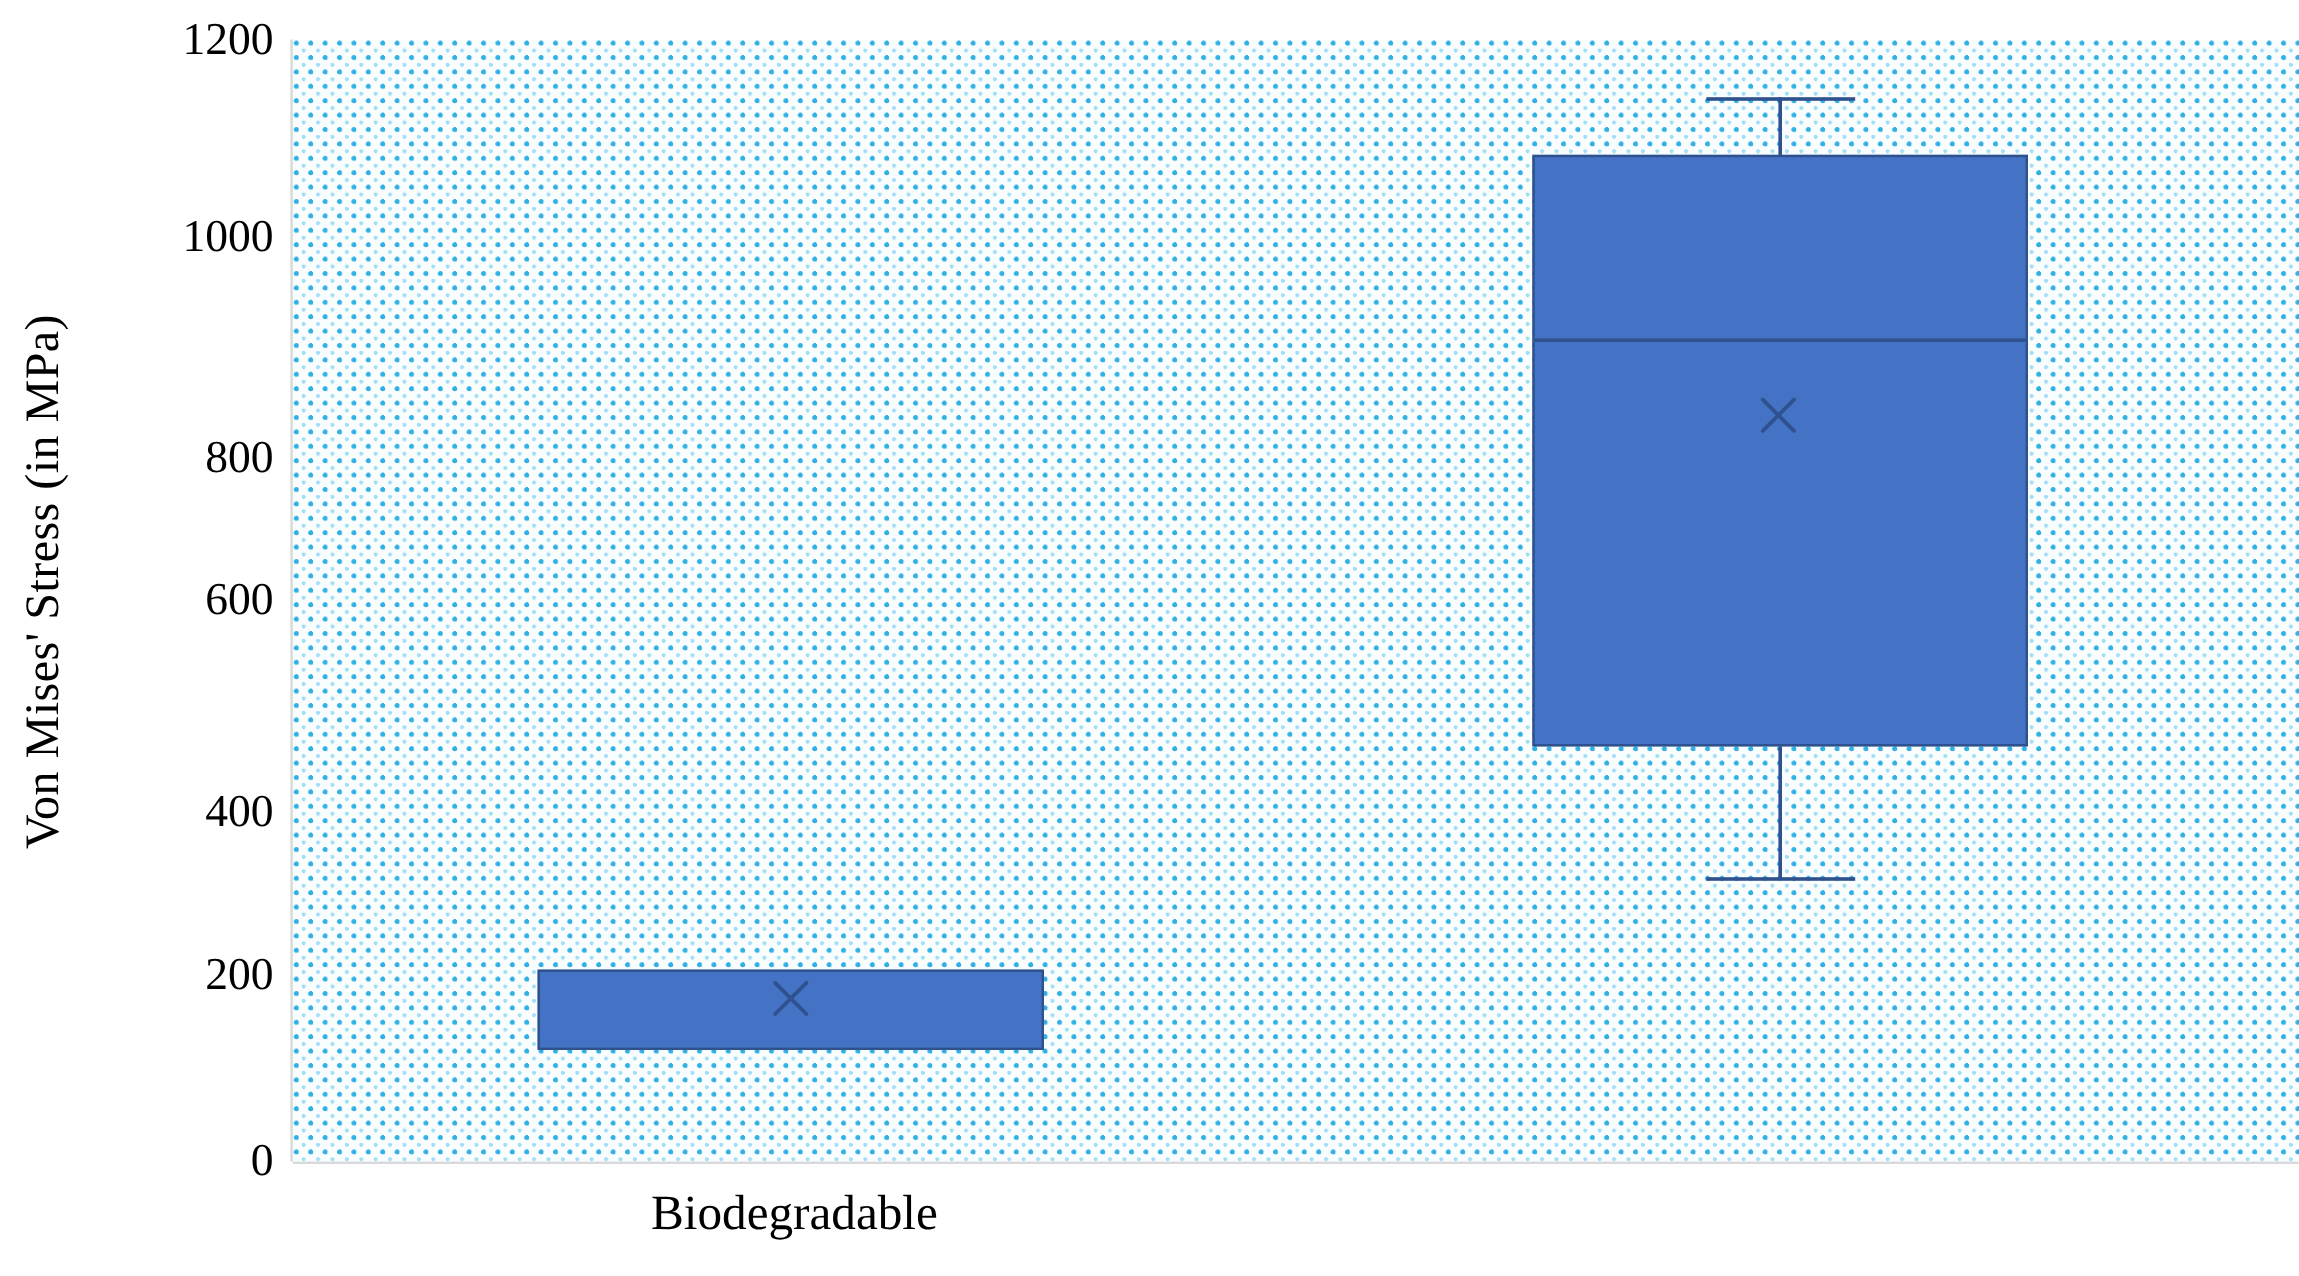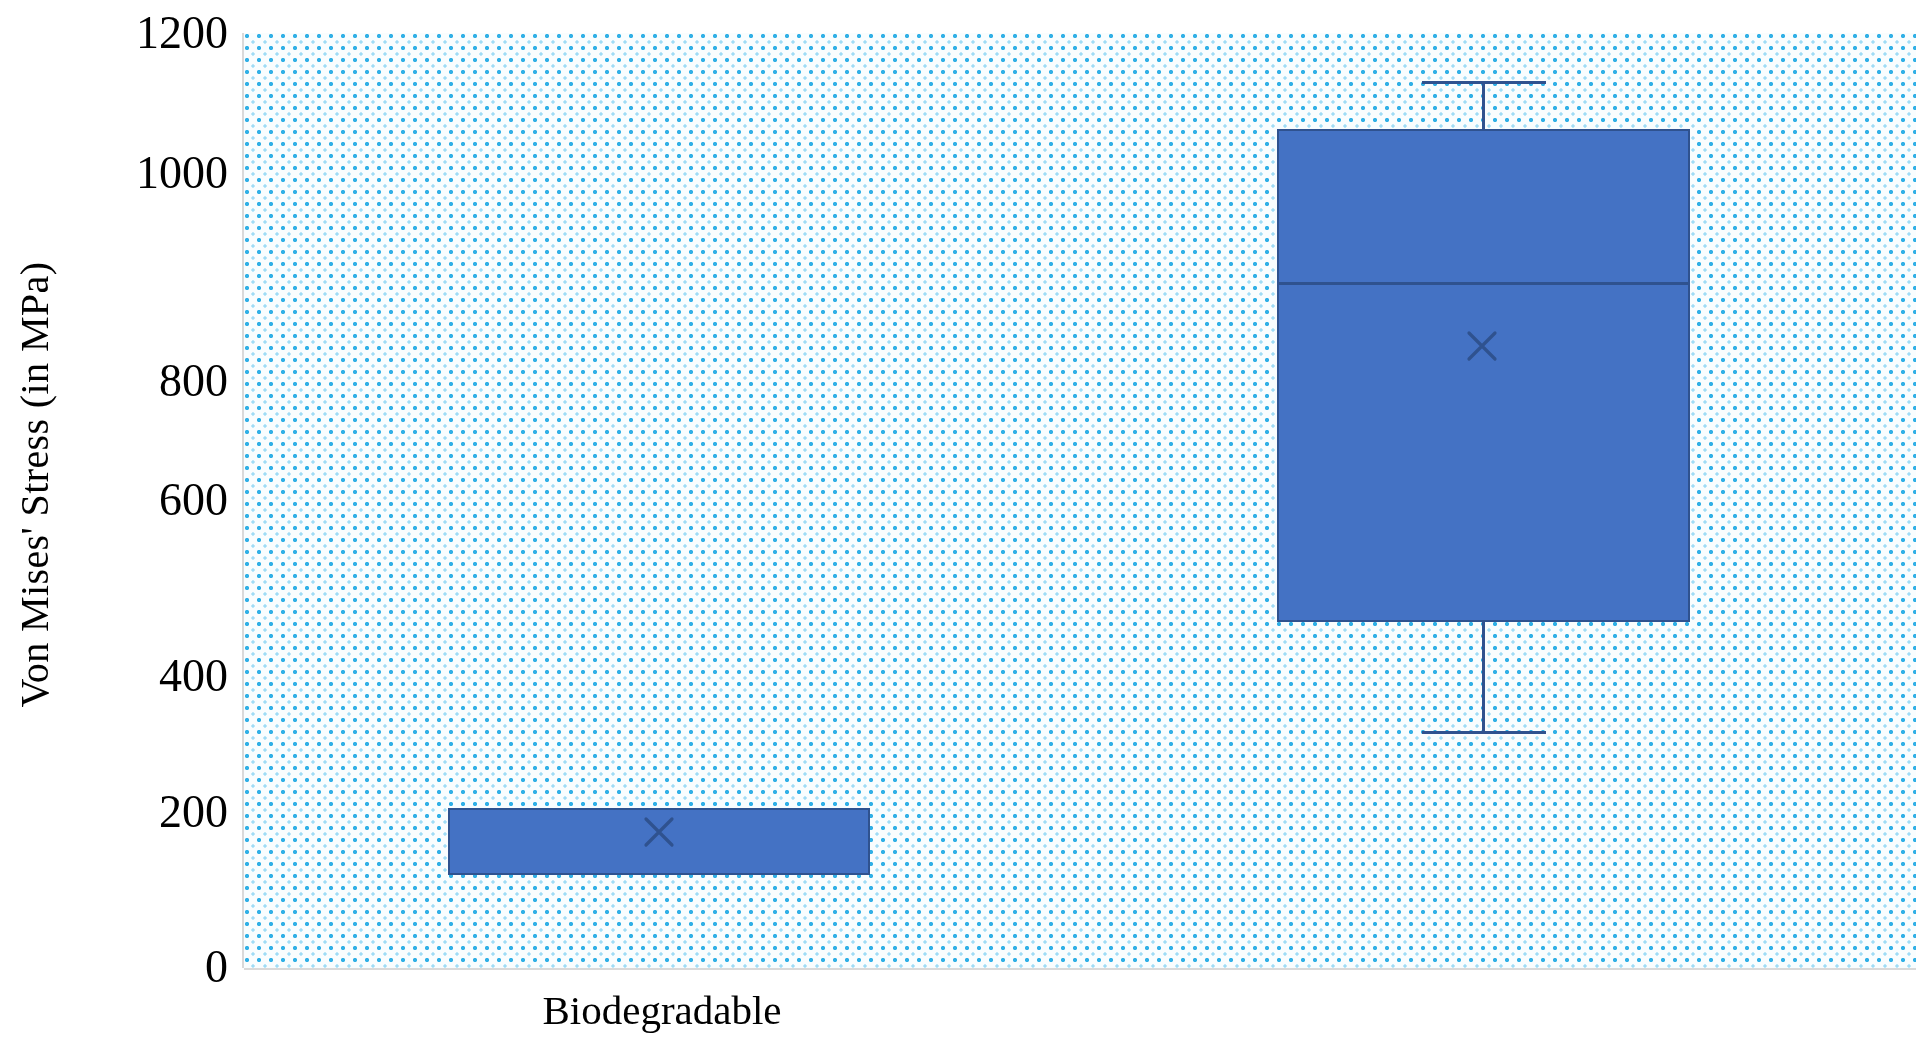--- a/index.html
+++ b/index.html
@@ -46,21 +46,21 @@
     position: absolute;
     left: 70px;
     top: 0px;
     width: 166px;
     height: 1000px;
   }
   .y-tick-label {
     position: absolute;
     right: 8px;
     transform: translateY(-50%);
-    font-size: 46px;
+    font-size: 38px;
     color: #000000;
     white-space: nowrap;
     line-height: 1;
   }
 
   
   #plot-area {
     position: absolute;
     left: 244px;
     top: 33px;
@@ -146,21 +146,21 @@
 <body>
 
 <div id="chart-root">
 
   <div id="y-axis-title">
     <span>Von Mises' Stress (in MPa)</span>
   </div>
 
   <div id="y-tick-labels">
     <div class="y-tick-label" style="top:33px;">1200</div>
-    <div class="y-tick-label" style="top:173px;">1000</div>
+    <div class="y-tick-label" style="top:197px;">1000</div>
     <div class="y-tick-label" style="top:345px;margin-top:36px;">800</div>
     <div class="y-tick-label" style="top:500px;">600</div>
     <div class="y-tick-label" style="top:676px;">400</div>
     <div class="y-tick-label" style="top:812px;">200</div>
     <div class="y-tick-label" style="top:967px;">0</div>
   </div>
 
   <div id="axis-line-y"></div>
   <div id="axis-line-x"></div>
 

